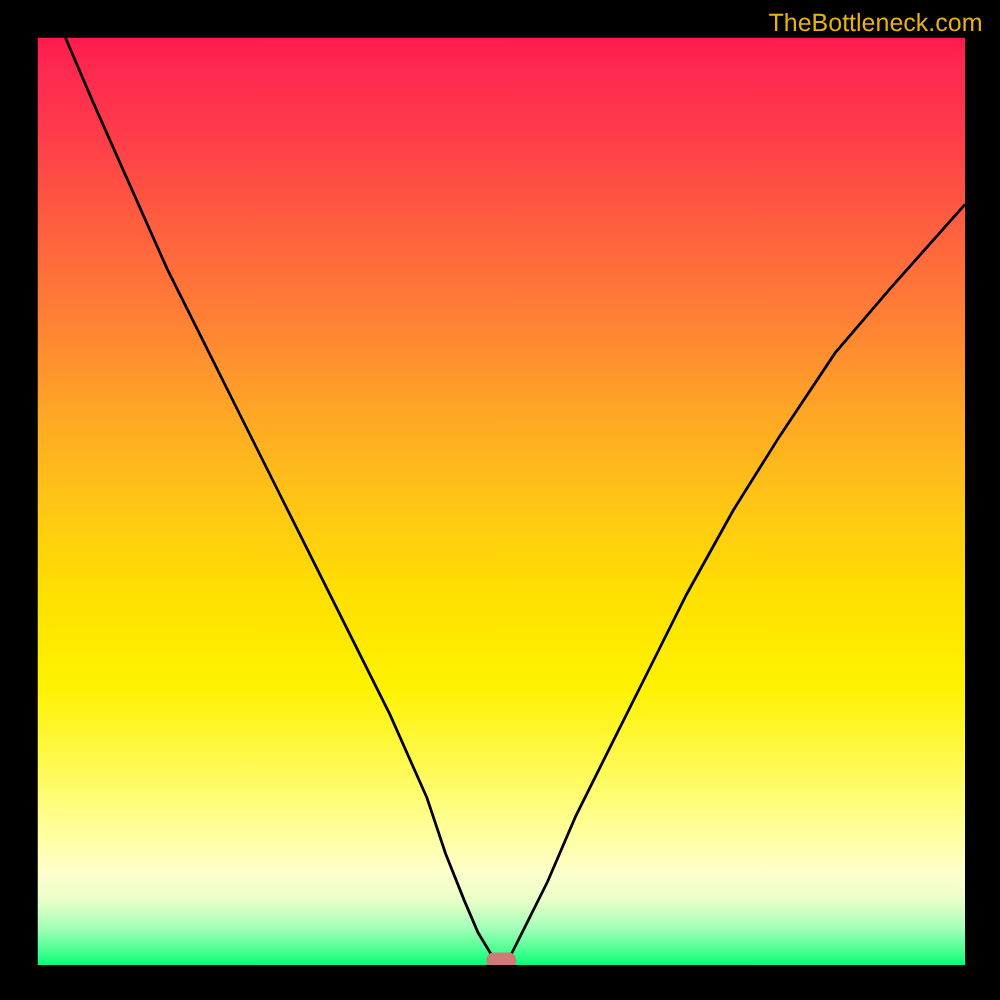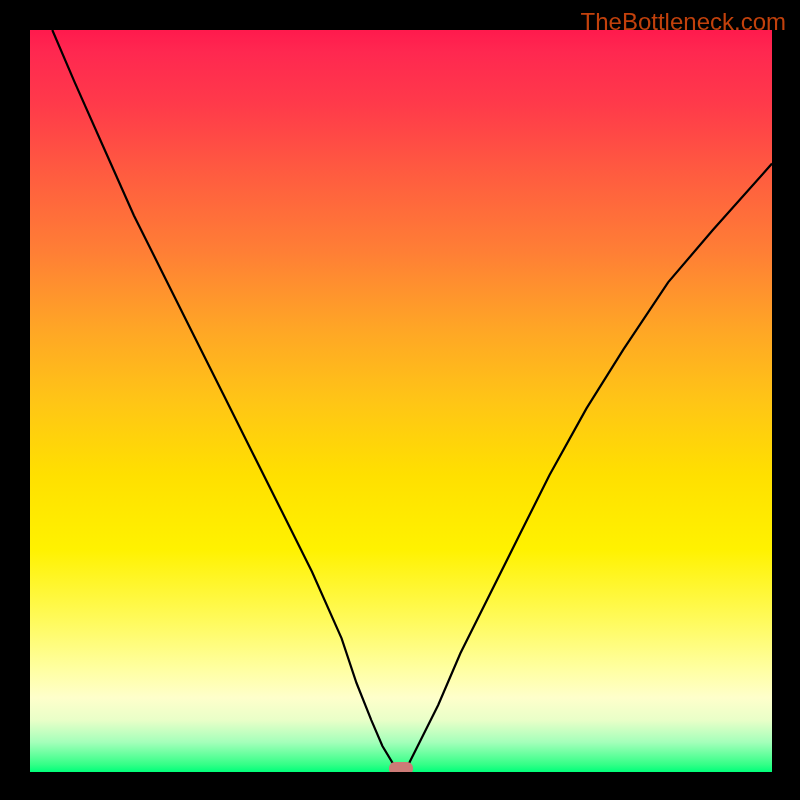--- a/index.html
+++ b/index.html
@@ -8,22 +8,22 @@
     width: 800px;
     height: 800px;
     background: #000;
     position: relative;
     font-family: Arial, sans-serif;
   }
   .watermark {
     position: absolute;
     top: 8px;
     right: 14px;
-    color: #c2410c;
-    font-size: 24px;
+    color: #eab308;
+    font-size: 20px;
     font-weight: 500;
     z-index: 10;
   }
   .plot-area {
     position: absolute;
     left: 30px;
     top: 30px;
     width: 742px;
     height: 742px;
     overflow: hidden;

